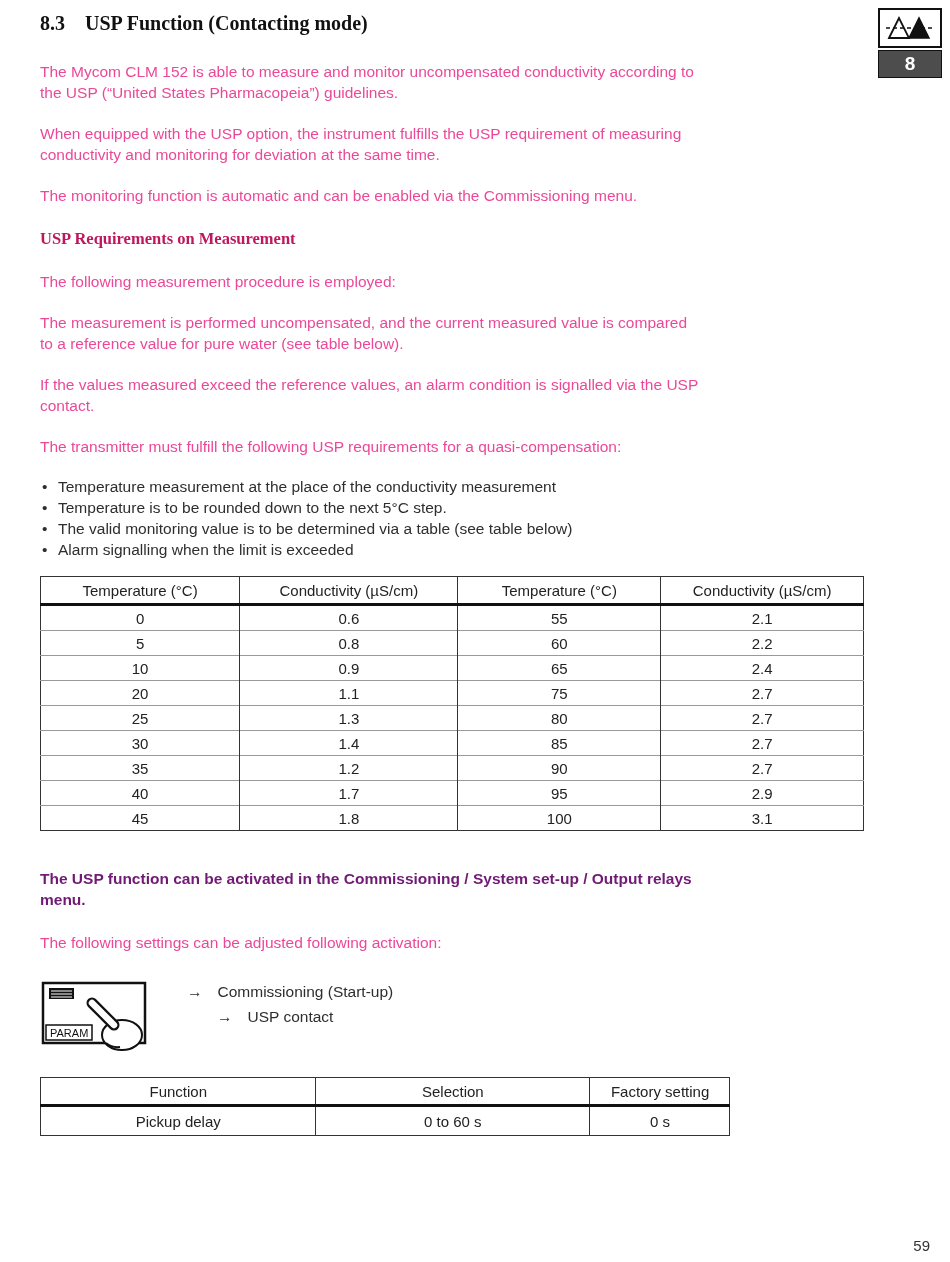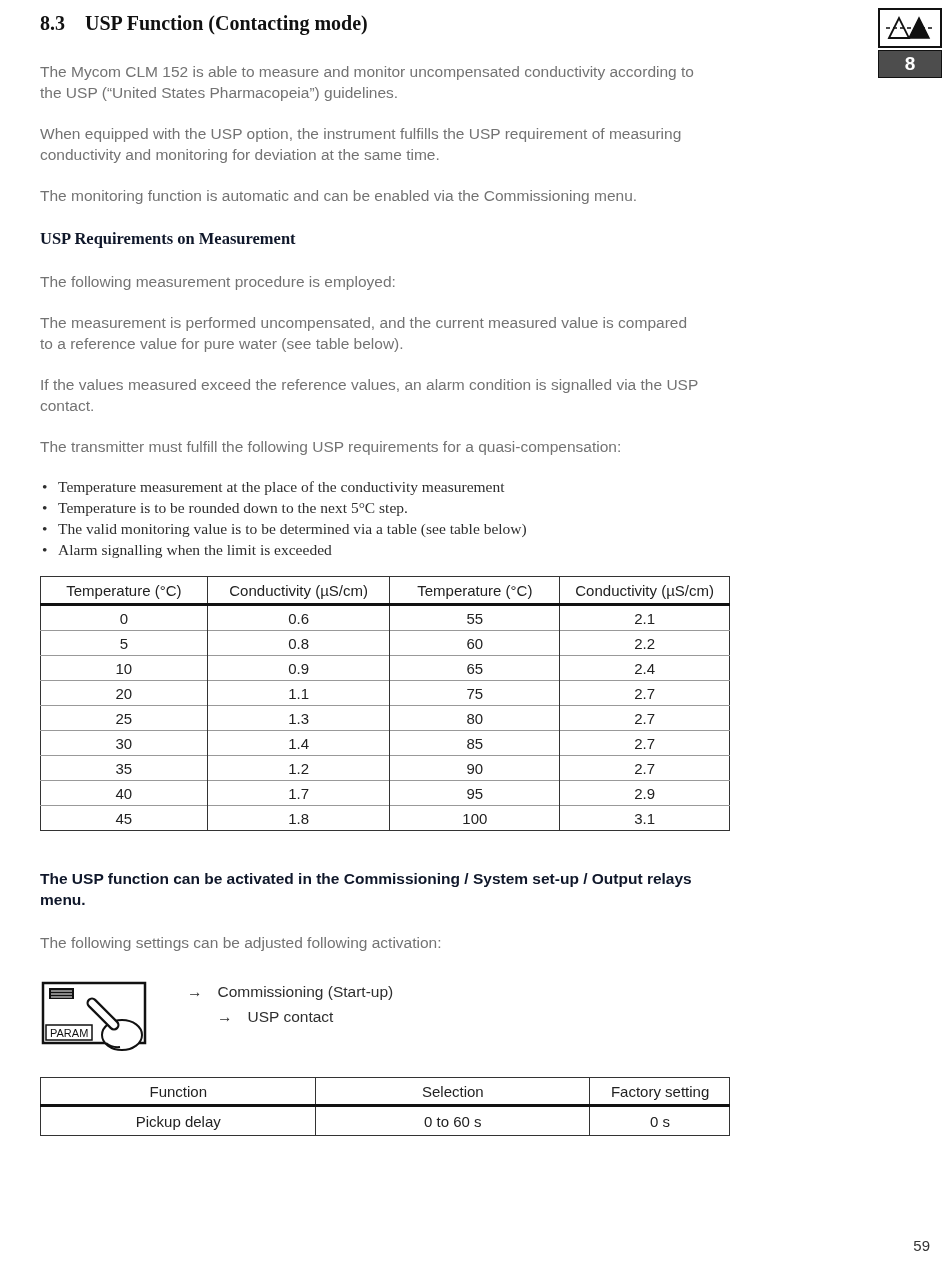--- a/index.html
+++ b/index.html
@@ -23,72 +23,72 @@
     color: #111;
     display: flex;
     gap: 20px;
     margin: 2px 0 0 0;
   }
   .para {
     font-size: 15.5px;
     line-height: 21px;
     max-width: 660px;
     margin: 20px 0 0 0;
-    color: #737373;
+    color: #ec4899;
   }
   .subheading {
     font-family: "Liberation Serif", serif;
     font-weight: bold;
     font-size: 16.5px;
-    color: #0f172a;
+    color: #be185d;
     margin: 23px 0 0 0;
   }
   .bullets {
     list-style: none;
     margin: 19px 0 0 0;
     padding: 0;
     font-size: 15.5px;
     line-height: 21px;
     max-width: 680px;
   }
-  .bullets li { position: relative; padding-left: 18px; font-family: Liberation Serif, serif; }
+  .bullets li { position: relative; padding-left: 18px; }
   .bullets li::before {
     content: "\2022";
     position: absolute; left: 2px; top: 0;
     color: #2e2e2e;
   }
   table.dt {
     border-collapse: collapse;
     font-size: 15px;
     color: #222;
     border: 1.5px solid #333;
     margin-top: 16px;
   }
   .dt th, .dt td { padding: 1px 8px; }
   .dt th { font-weight: normal; height: 24px; }
   .dt td { height: 22px; }
   .dt th + th, .dt td + td { border-left: 1.5px solid #333; }
   .dt thead th { border-bottom: 3px solid #111; }
   .dt tbody tr + tr td { border-top: 1px solid #999; }
-  .usp-table { width: 690px; }
+  .usp-table { width: 824px; }
   .usp-table th, .usp-table td { text-align: center; }
   .usp-table col.c1 { width: 167px; }
   .usp-table col.c2 { width: 183px; }
   .usp-table col.c3 { width: 170px; }
   .usp-table col.c4 { width: 170px; }
   .settings-table { width: 690px; margin-top: 40px; }
   .settings-table th, .settings-table td { text-align: center; padding-left: 9px; }
   .settings-table td { height: 26px; }
   .settings-table col.c1 { width: 275px; }
   .settings-table col.c2 { width: 275px; }
   .settings-table col.c3 { width: 140px; }
   .activation-note {
     font-weight: bold;
     margin-top: 37px;
-    color: #0f172a;
+    color: #701a75;
     max-width: 690px;
   }
   .chapter-icon {
     position: absolute; top: 8px; right: 8px;
     width: 64px;
   }
   .chapter-icon .thumb-box {
     width: 64px; height: 40px;
     border: 2px solid #111;
     box-sizing: border-box;

